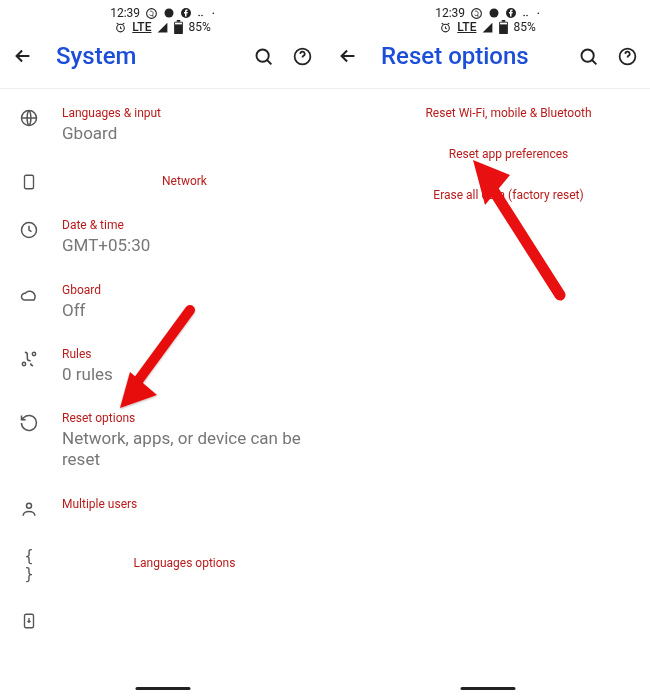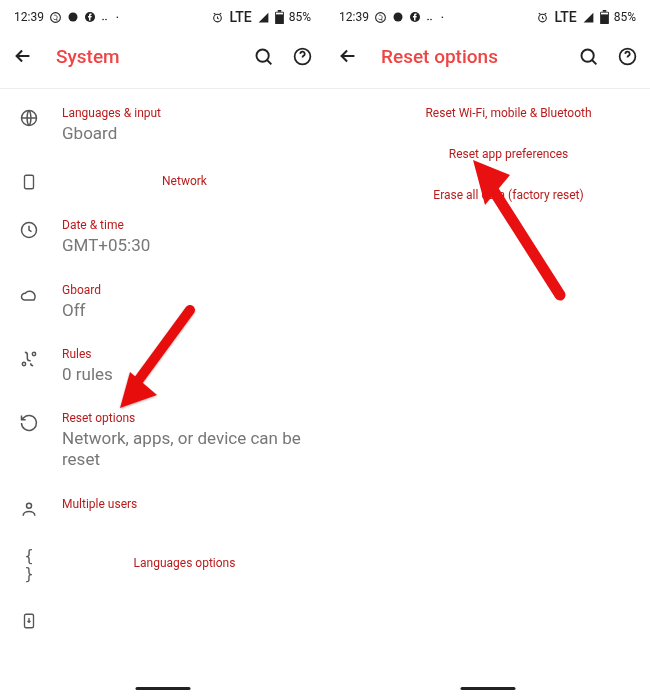--- a/index.html
+++ b/index.html
@@ -21,32 +21,33 @@
 .screen.left { border-right: 0; }
 .screen.right {}
 .status-bar {
   display: flex;
   align-items: center;
   justify-content: space-between;
   padding: 6px 14px 0 14px;
   height: 28px;
   font-size: 12px;
   color: #222;
+  flex-direction: column;
 }
 .status-left, .status-right { display: flex; align-items: center; gap: 5px; }
-.status-right .lte { font-size: 14px; font-weight: 500; }
+.status-right .lte { font-size: 12px; font-weight: 500; text-decoration: underline; }
 .icon { display: inline-flex; align-items: center; justify-content: center; }
 .app-bar {
   display: flex;
   align-items: center;
   height: 56px;
   padding: 0 12px;
   gap: 22px;
 }
-.app-bar .title { font-size: 19px; font-weight: 500; color: #ef4444; flex: 1; }
+.app-bar .title { font-size: 24px; font-weight: 500; color: #1d4ed8; flex: 1; }
 .app-bar .actions { display: flex; gap: 18px; }
 .divider-top { height: 1px; background: #eee; margin-top: 4px; }
 .list { padding: 4px 0; }
 .row {
   display: flex;
   align-items: flex-start;
   padding: 13px 18px;
   gap: 22px;
 }
 .row.center-align { align-items: center; text-align: center; }

